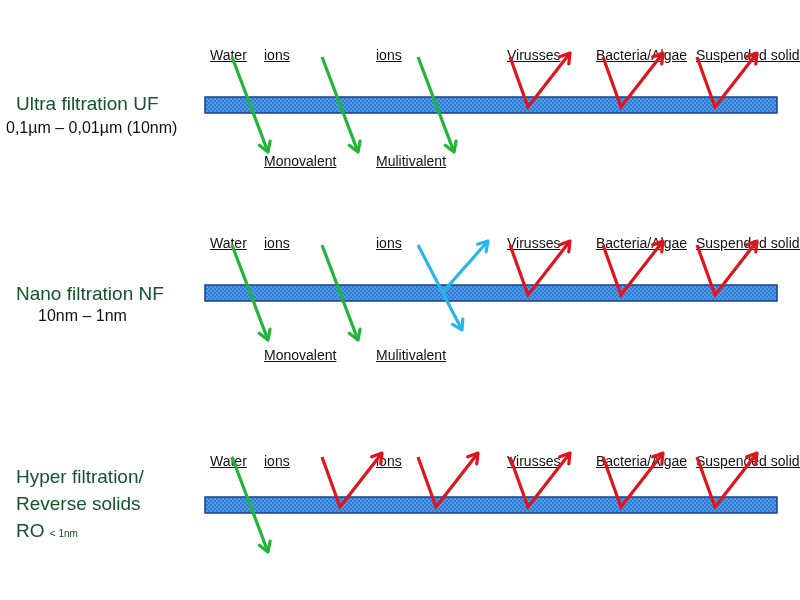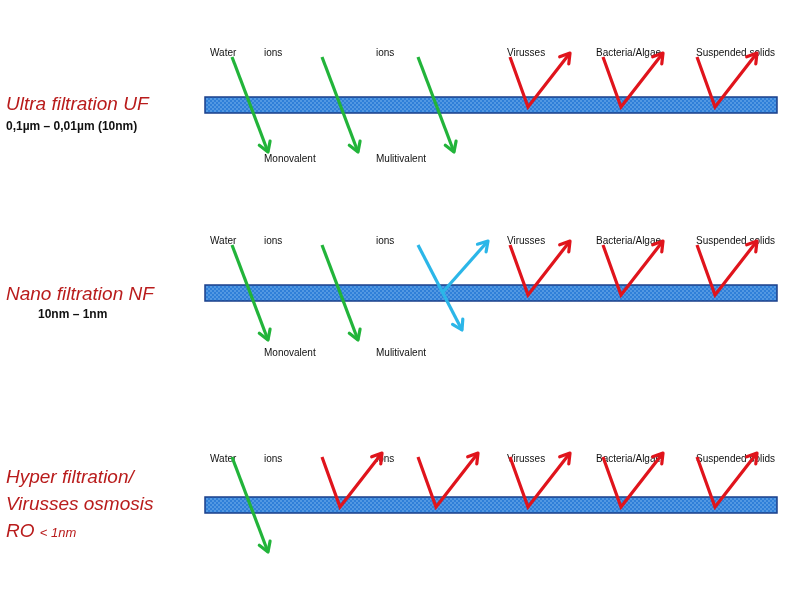--- a/index.html
+++ b/index.html
@@ -1,34 +1,34 @@
 <!DOCTYPE html>
 <html><head>
 <meta charset="utf-8">
 <style>
   html, body { margin:0; padding:0; background:#ffffff; }
   body { width:800px; height:600px; position:relative; overflow:hidden;
          font-family:"Liberation Sans", sans-serif; }
-  .title { position:absolute; left:6px; font-size:19px; color:#b91c1c; white-space:nowrap;font-style:italic; }
-  .sub { position:absolute; left:6px; font-size:12px; color:#111; white-space:nowrap;font-weight:bold; }
-  .lbl { position:absolute; font-size:10px; color:#111; white-space:nowrap; }
+  .title { position:absolute; left:16px; font-size:19px; color:#14532d; white-space:nowrap; }
+  .sub { position:absolute; left:6px; font-size:16px; color:#111; white-space:nowrap; }
+  .lbl { position:absolute; font-size:14px; color:#111; white-space:nowrap;text-decoration:underline; }
   svg { position:absolute; left:0; top:0; }
 </style>
 </head>
 <body>
 
 <div class="title" style="top:93px;">Ultra filtration UF</div>
 <div class="sub" style="top:119px;">0,1µm – 0,01µm (10nm)</div>
 
 <div class="title" style="top:283px;">Nano filtration NF</div>
 <div class="sub" style="top:307px;margin-left:32px;">10nm – 1nm</div>
 
 <div class="title" style="top:466px;text-align:right;">Hyper filtration/</div>
-<div class="title" style="top:493px;">Virusses osmosis</div>
-<div class="title" style="top:520px;"><span>RO</span> <small style="font-size:13px;">&lt; 1nm</small></div>
+<div class="title" style="top:493px;">Reverse solids</div>
+<div class="title" style="top:520px;"><span>RO</span> <small style="font-size:10px;">&lt; 1nm</small></div>
 
 <div class="lbl" style="left:210px;top:47px;">Water</div>
 <div class="lbl" style="left:264px;top:47px;">ions</div>
 <div class="lbl" style="left:376px;top:47px;">ions</div>
 <div class="lbl" style="left:507px;top:47px;">Virusses</div>
 <div class="lbl" style="left:596px;top:47px;">Bacteria/Algae</div>
 <div class="lbl" style="left:696px;top:47px;">Suspended solids</div>
 <div class="lbl" style="left:264px;top:153px;">Monovalent</div>
 <div class="lbl" style="left:376px;top:153px;">Mulitivalent</div>
 

